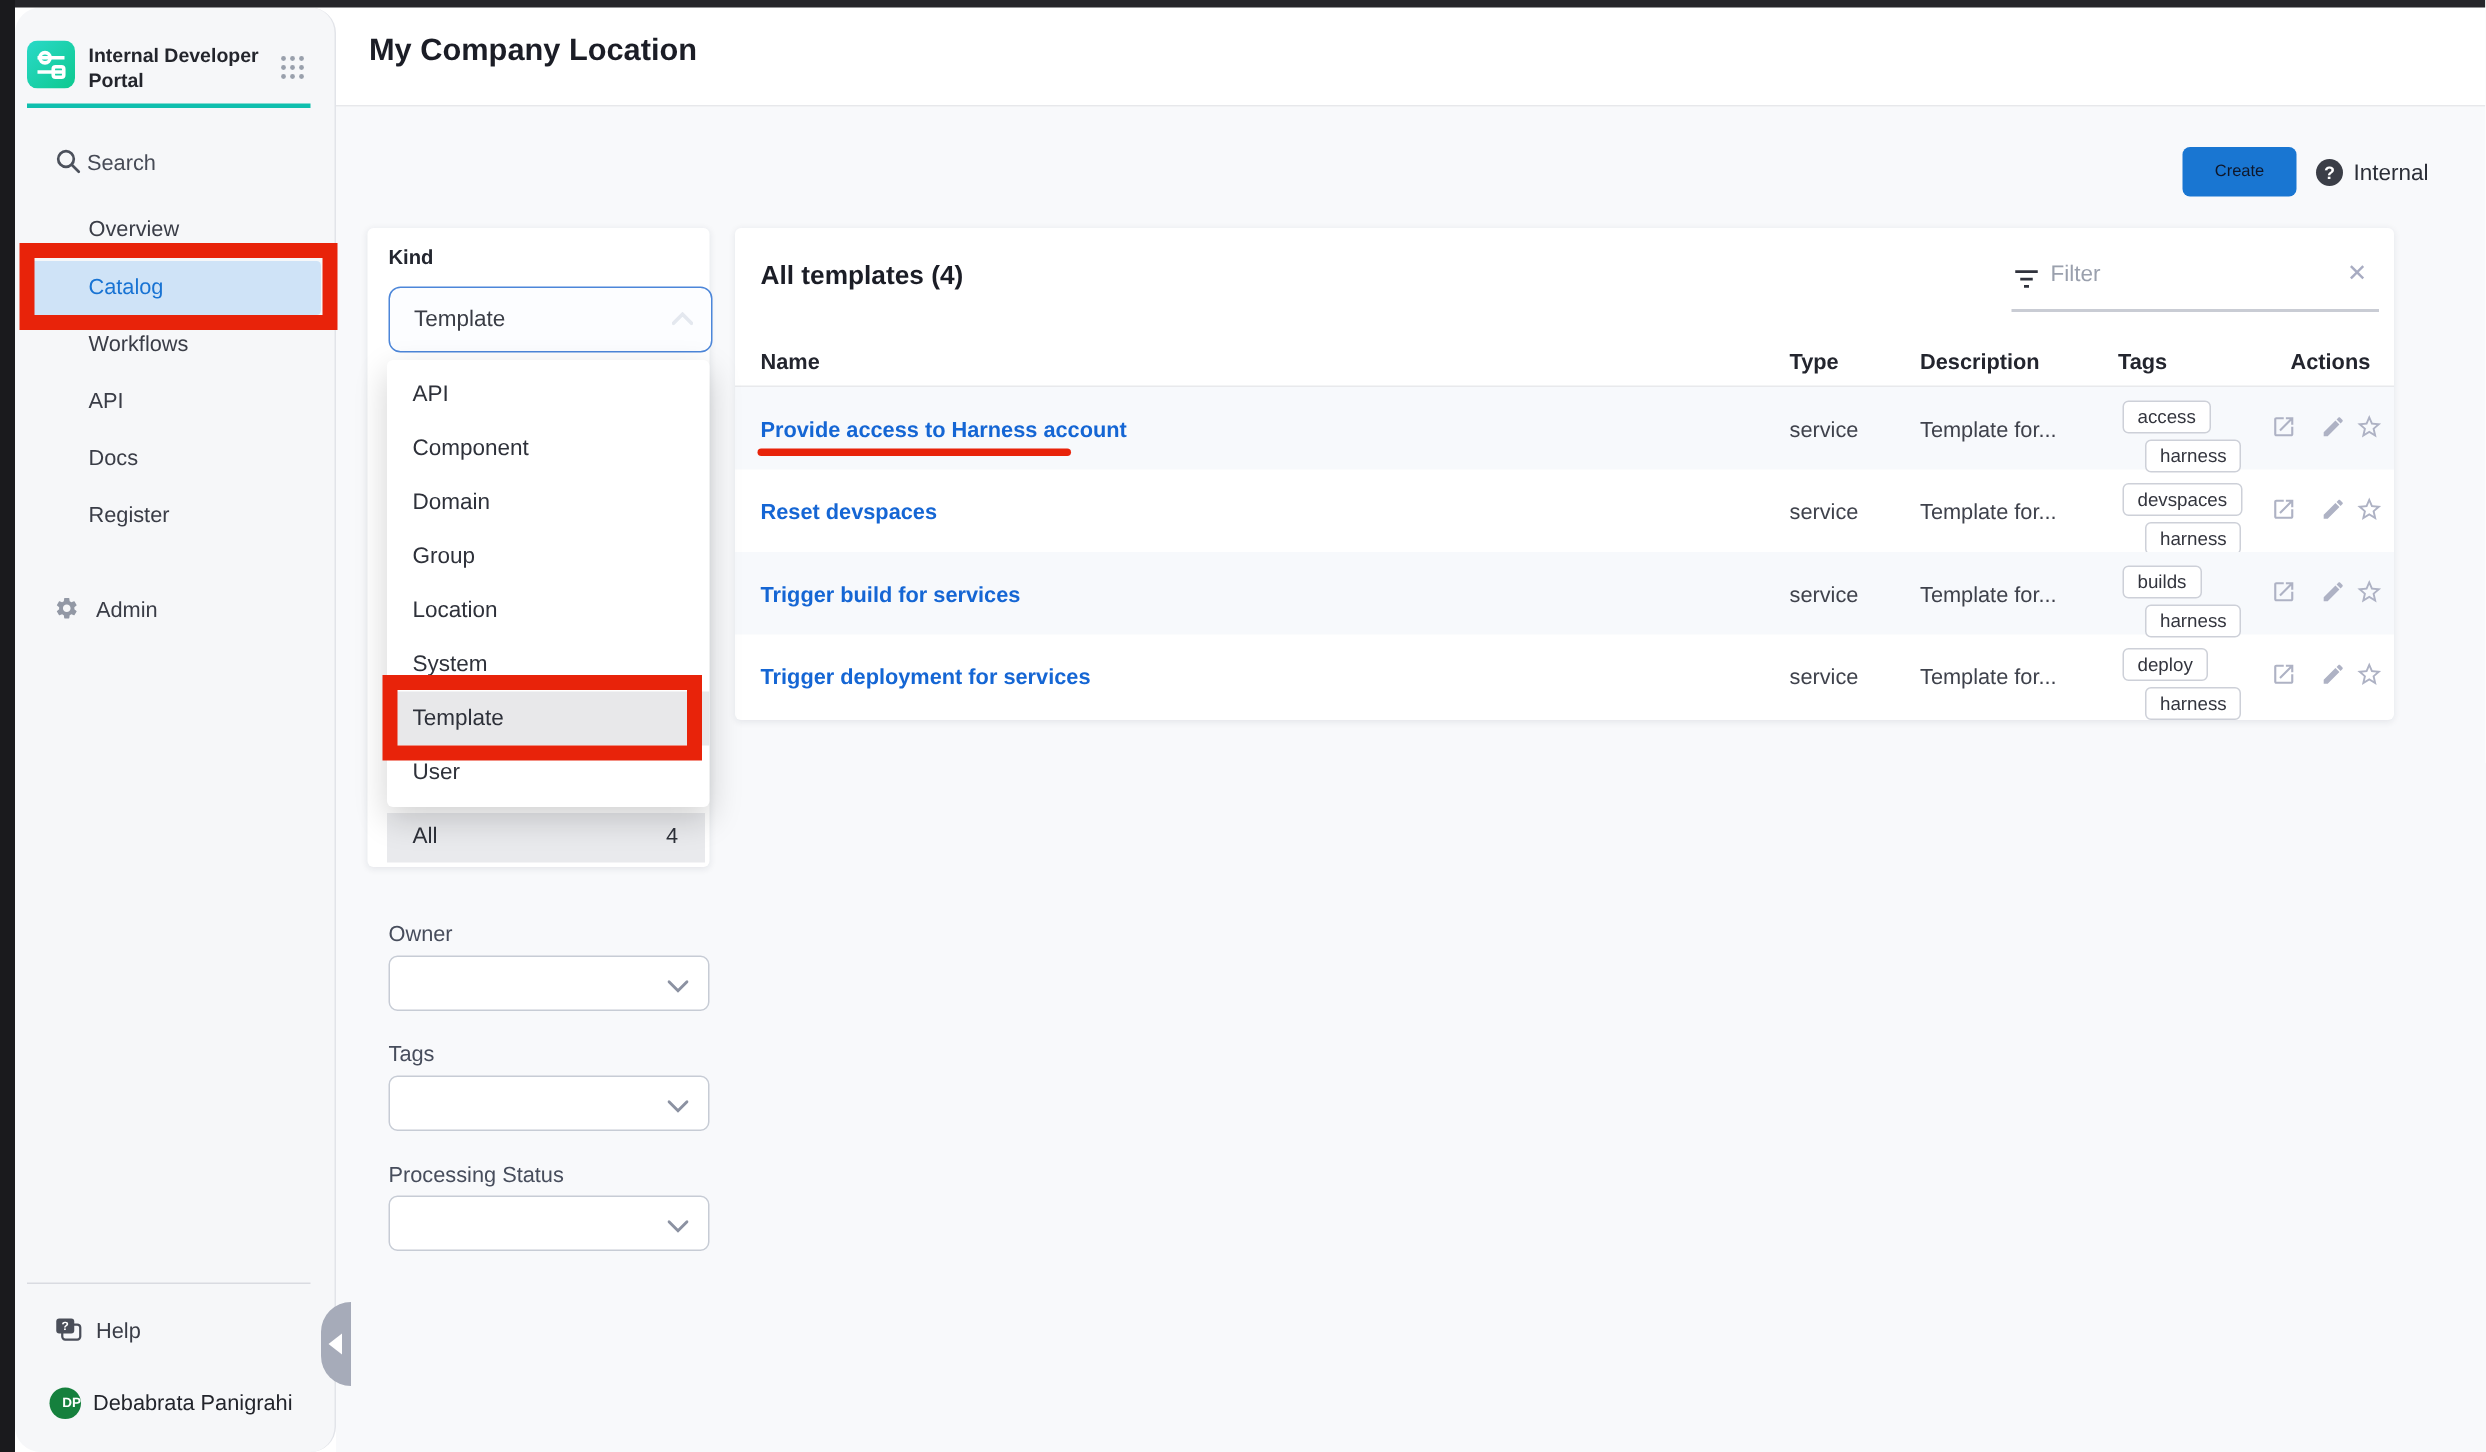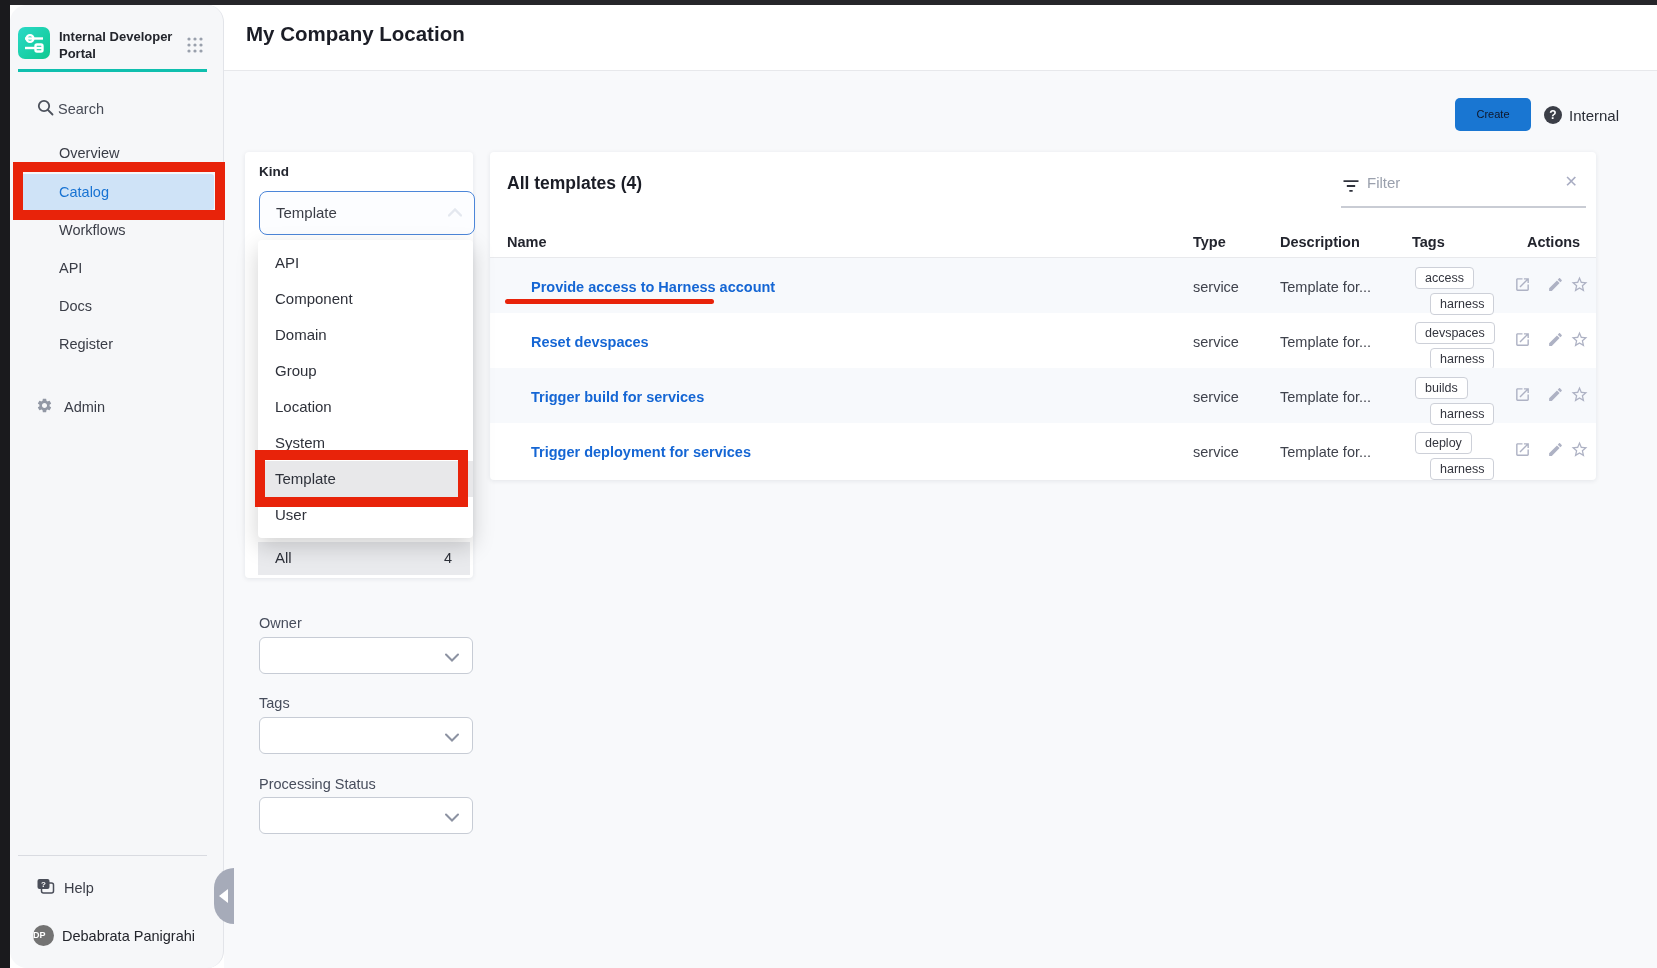--- a/index.html
+++ b/index.html
@@ -16,21 +16,21 @@
   .brand-title { position:absolute; left:49px; top:24px; width:130px; font-size:13px; font-weight:bold; color:#23252c; line-height:1.28; }
   .apps-grid { position:absolute; left:176px; top:31px; }
   .teal-line { position:absolute; left:8px; top:64px; width:189px; height:3px; background:#0fbfae; }
   .search-row { position:absolute; left:0; top:88px; width:220px; height:32px; cursor:pointer; }
   .search-row .lbl { position:absolute; left:48px; top:8px; font-size:14.5px; color:#474b56; }
   .nav-item { position:absolute; left:4px; width:200px; height:36px; line-height:36px; padding-left:45px; font-size:14.5px; color:#3a3d47; cursor:pointer; border-radius:3px; }
   .nav-item.selected { background:#cfe3f7; color:#1873d3; }
   .side-row { position:absolute; left:0; width:214px; height:30px; cursor:pointer; }
   .side-row .lbl { position:absolute; left:54px; top:6px; font-size:14.5px; color:#3a3d47; }
   .side-div { position:absolute; left:8px; top:850px; width:189px; height:1px; background:#d9dbe1; }
-  .avatar { position:absolute; left:23px; top:0; width:21px; height:21px; border-radius:50%; background:#737373; color:#fff; font-size:9px; font-weight:bold; text-align:left; line-height:21px; }
+  .avatar { position:absolute; left:23px; top:0; width:21px; height:21px; border-radius:50%; background:#15803d; color:#fff; font-size:9px; font-weight:bold; text-align:right; line-height:21px; }
   .user-name { position:absolute; left:52px; top:3px; font-size:14.5px; color:#23252c; }
   .collapse-handle { position:absolute; left:214px; top:868px; width:20px; height:56px; background:#a6abb9; border-radius:28px 0 0 28px; z-index:3; cursor:pointer; }
   .collapse-handle .tri { position:absolute; left:5px; top:21px; width:0; height:0; border-top:7px solid transparent; border-bottom:7px solid transparent; border-right:9px solid #fff; }
 
   
   .page-title { position:absolute; left:246px; top:22px; font-size:20.5px; font-weight:bold; color:#1b1d26; }
   .header-div { position:absolute; left:224px; top:70px; width:1433px; height:1px; background:#e7e8eb; }
   .content-bg { position:absolute; left:224px; top:71px; width:1433px; height:897px; background:#f8f9fb; }
 
   .create-btn { position:absolute; left:1455px; top:98px; width:76px; height:33px; background:#1976d2; border-radius:5px; color:#0f172a; font-size:11px; text-align:center; line-height:33px; cursor:pointer; z-index:2; }
@@ -63,21 +63,21 @@
   .filter-wrap input { position:absolute; left:26px; top:4px; width:190px; border:none; outline:none; background:transparent; font-size:15px; color:#3a3d46; font-family:"Liberation Sans",sans-serif; }
   .filter-wrap input::placeholder { color:#9aa0ad; }
   .filter-underline { position:absolute; left:0; top:36px; width:245px; height:1.5px; background:#c9ccd4; }
   .close-x { position:absolute; right:8px; top:2px; font-size:16px; color:#a8acc2; cursor:pointer; }
 
   .thead { position:absolute; top:234px; font-size:14.5px; font-weight:bold; color:#23252e; z-index:2; }
   .thead-div { position:absolute; left:490px; top:257px; width:1106px; height:1px; background:#e8e9ec; z-index:2; }
 
   .trow { position:absolute; left:490px; width:1106px; height:55px; z-index:2; }
   .trow.odd { background:#f7f9fc; }
-  .tname { position:absolute; left:17px; top:21px; font-size:14.5px; font-weight:bold; color:#1566d4; text-decoration:none; cursor:pointer;margin-left:24px; }
+  .tname { position:absolute; left:17px; top:21px; font-size:14.5px; font-weight:bold; color:#1566d4; text-decoration:none; cursor:pointer; }
   .ttype { position:absolute; left:703px; top:21px; font-size:14.5px; color:#3f424c; }
   .tdesc { position:absolute; left:790px; top:21px; font-size:14.5px; color:#3f424c; }
   .chip { position:absolute; left:925px; height:22px; line-height:20px; padding:0 9px; background:#fff; border:1px solid #cdd0d8; border-radius:4px; font-size:12.5px; color:#33353e; cursor:pointer; white-space:nowrap; }
   .chip.c1 { top:9px; } .chip.c2 { top:35px;margin-left:15px; }
   .act { position:absolute; top:18px; cursor:pointer; }
   .a1 { left:1024px; } .a2 { left:1057px; } .a3 { left:1080px; top:17px; }
 
   
   .ann { position:absolute; border:10px solid #e8230a; z-index:10; pointer-events:none; }
   .ann-catalog { left:13px; top:162px; width:212px; height:58px; }

